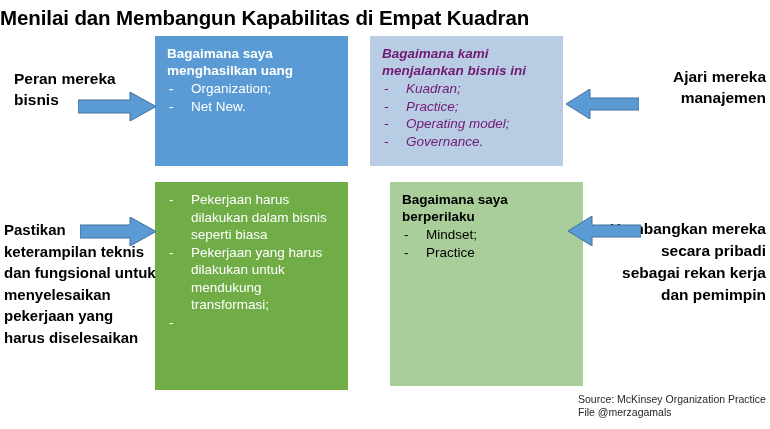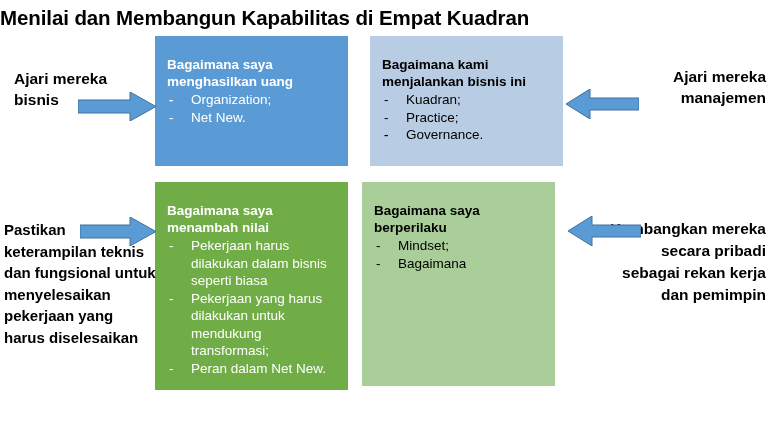--- a/index.html
+++ b/index.html
@@ -28,21 +28,21 @@
     font-size: 20.5px;
     font-weight: bold;
     color: #000000;
     letter-spacing: -0.1px;
   }
 
   
   .quad {
     position: absolute;
     box-sizing: border-box;
-    padding: 20px 10px 8px 12px;
+    padding: 9px 10px 8px 12px;
   }
   .quad .qtitle {
     font-weight: bold;
     font-size: 13.5px;
     line-height: 17px;
     margin: 0 0 1px 0;
   }
   .quad ul {
     list-style: none;
     margin: 0;
@@ -62,29 +62,30 @@
   }
 
   #q-tl {
     left: 155px; top: 36px; width: 193px; height: 130px;
     background: #5B9BD5;
     color: #ffffff;
   }
   #q-tr {
     left: 370px; top: 36px; width: 193px; height: 130px;
     background: #B8CCE4;
-    color: #000000;
+    color: #701a75;
+    font-style: italic;
   }
   #q-bl {
     left: 155px; top: 182px; width: 193px; height: 208px;
     background: #70AD47;
     color: #ffffff;
   }
   #q-br {
-    left: 362px; top: 182px; width: 193px; height: 204px;
+    left: 390px; top: 182px; width: 193px; height: 204px;
     background: #A9CE9A;
     color: #000000;
   }
 
   
   .side-label {
     position: absolute;
     font-weight: bold;
     font-size: 15.5px;
     line-height: 21px;
@@ -129,43 +130,42 @@
       <li><span class="dash">-</span><span>Organization;</span></li>
       <li><span class="dash">-</span><span>Net New.</span></li>
     </ul>
   </div>
 
   <div class="quad" id="q-tr">
     <div class="qtitle">Bagaimana kami menjalankan bisnis ini</div>
     <ul>
       <li><span class="dash">-</span><span>Kuadran;</span></li>
       <li><span class="dash">-</span><span>Practice;</span></li>
-      <li><span class="dash">-</span></li>
+      <li><span class="dash">-</span><span>Operating model;</span></li>
       <li><span class="dash">-</span><span>Governance.</span></li>
     </ul>
   </div>
 
   <div class="quad" id="q-bl">
-    <div class="qtitle">Bagaimana saya menambah nilai</div>
     <ul>
       <li><span class="dash">-</span><span>Pekerjaan harus dilakukan dalam bisnis seperti biasa</span></li>
       <li><span class="dash">-</span><span>Pekerjaan yang harus dilakukan untuk mendukung transformasi;</span></li>
-      <li><span class="dash">-</span><span>Peran dalam Net New.</span></li>
+      <li><span class="dash">-</span></li>
     </ul>
   </div>
 
   <div class="quad" id="q-br">
     <div class="qtitle">Bagaimana saya berperilaku</div>
     <ul>
       <li><span class="dash">-</span><span>Mindset;</span></li>
-      <li><span class="dash">-</span><span>Bagaimana</span></li>
+      <li><span class="dash">-</span><span>Practice</span></li>
     </ul>
   </div>
 
-  <div class="side-label" id="lbl-tl">Ajari mereka bisnis</div>
+  <div class="side-label" id="lbl-tl">Peran mereka bisnis</div>
   <div class="side-label" id="lbl-tr">Ajari mereka manajemen</div>
   <div class="side-label" id="lbl-bl">Pastikan keterampilan teknis dan fungsional untuk menyelesaikan pekerjaan yang harus diselesaikan</div>
   <div class="side-label" id="lbl-br">Kembangkan mereka secara pribadi sebagai rekan kerja dan pemimpin</div>
 
   <div class="arrow" id="arr-tl">
     <svg viewBox="0 0 78 29" width="78" height="29">
       <polygon points="0,8 52,8 52,0 78,14.5 52,29 52,21 0,21" fill="#5B9BD5" stroke="#41719C" stroke-width="1"></polygon>
     </svg>
   </div>
 
@@ -181,15 +181,17 @@
     </svg>
   </div>
 
   <div class="arrow" id="arr-br">
     <svg viewBox="0 0 73 30" width="73" height="30">
       <polygon points="73,9 24,9 24,0 0,15 24,30 24,21 73,21" fill="#5B9BD5" stroke="#41719C" stroke-width="1"></polygon>
     </svg>
   </div>
 
   <div class="source">
+    <div>Source: McKinsey Organization Practice</div>
+    <div>File @merzagamals</div>
   </div>
 
 </div>
 
 </body></html>

